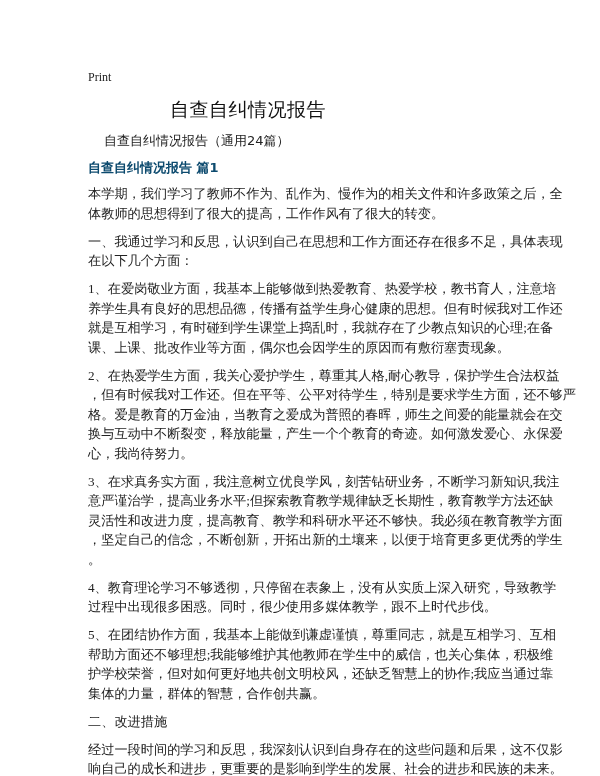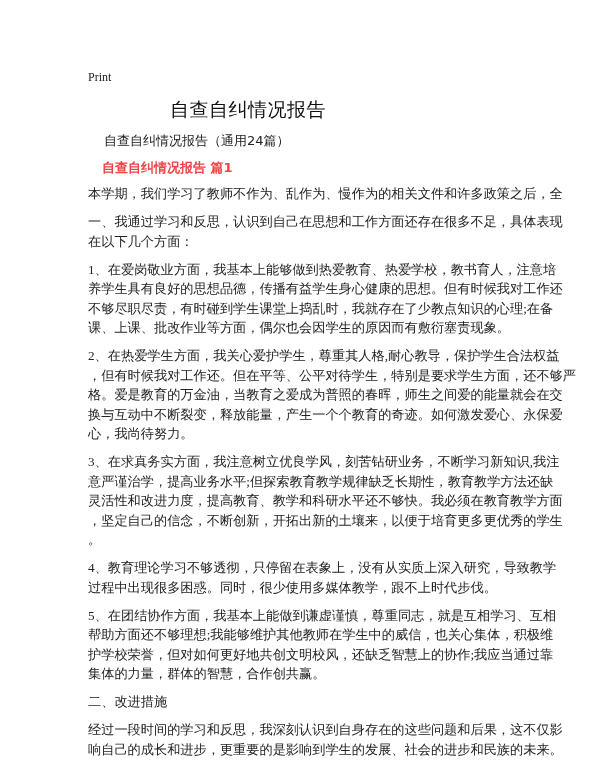--- a/index.html
+++ b/index.html
@@ -49,22 +49,21 @@
       top: 132px;
       font-size: 13px;
       color: #222;
     }
     .section-heading {
       position: absolute;
       left: 88px;
       top: 159px;
       font-size: 13px;
       font-weight: bold;
-      color: #ef4444;
-      margin-left: 14px;
+      color: #0c4a6e;
     }
     .body {
       position: absolute;
       left: 88px;
       top: 184px;
       width: 430px;
     }
     .para {
       margin: 0 0 8.5px 0;
       font-size: 13.2px;
@@ -87,31 +86,32 @@
   <h1 class="doc-title">自查自纠情况报告</h1>
 
   <div class="subtitle">自查自纠情况报告（通用24篇）</div>
 
   <div class="section-heading">自查自纠情况报告 篇1</div>
 
   <div class="body">
 
     <p class="para">
       <span class="line">本学期，我们学习了教师不作为、乱作为、慢作为的相关文件和许多政策之后，全</span>
+      <span class="line">体教师的思想得到了很大的提高，工作作风有了很大的转变。</span>
     </p>
 
     <p class="para">
       <span class="line">一、我通过学习和反思，认识到自己在思想和工作方面还存在很多不足，具体表现</span>
       <span class="line">在以下几个方面：</span>
     </p>
 
     <p class="para">
       <span class="line">1、在爱岗敬业方面，我基本上能够做到热爱教育、热爱学校，教书育人，注意培</span>
       <span class="line">养学生具有良好的思想品德，传播有益学生身心健康的思想。但有时候我对工作还</span>
-      <span class="line">不够尽职尽责，有时碰到学生课堂上捣乱时，我就存在了少教点知识的心理;在备</span>
+      <span class="line">就是互相学习，有时碰到学生课堂上捣乱时，我就存在了少教点知识的心理;在备</span>
       <span class="line">课、上课、批改作业等方面，偶尔也会因学生的原因而有敷衍塞责现象。</span>
     </p>
 
     <p class="para">
       <span class="line">2、在热爱学生方面，我关心爱护学生，尊重其人格,耐心教导，保护学生合法权益</span>
       <span class="line">，但有时候我对工作还。但在平等、公平对待学生，特别是要求学生方面，还不够严</span>
       <span class="line">格。爱是教育的万金油，当教育之爱成为普照的春晖，师生之间爱的能量就会在交</span>
       <span class="line">换与互动中不断裂变，释放能量，产生一个个教育的奇迹。如何激发爱心、永保爱</span>
       <span class="line">心，我尚待努力。</span>
     </p>

